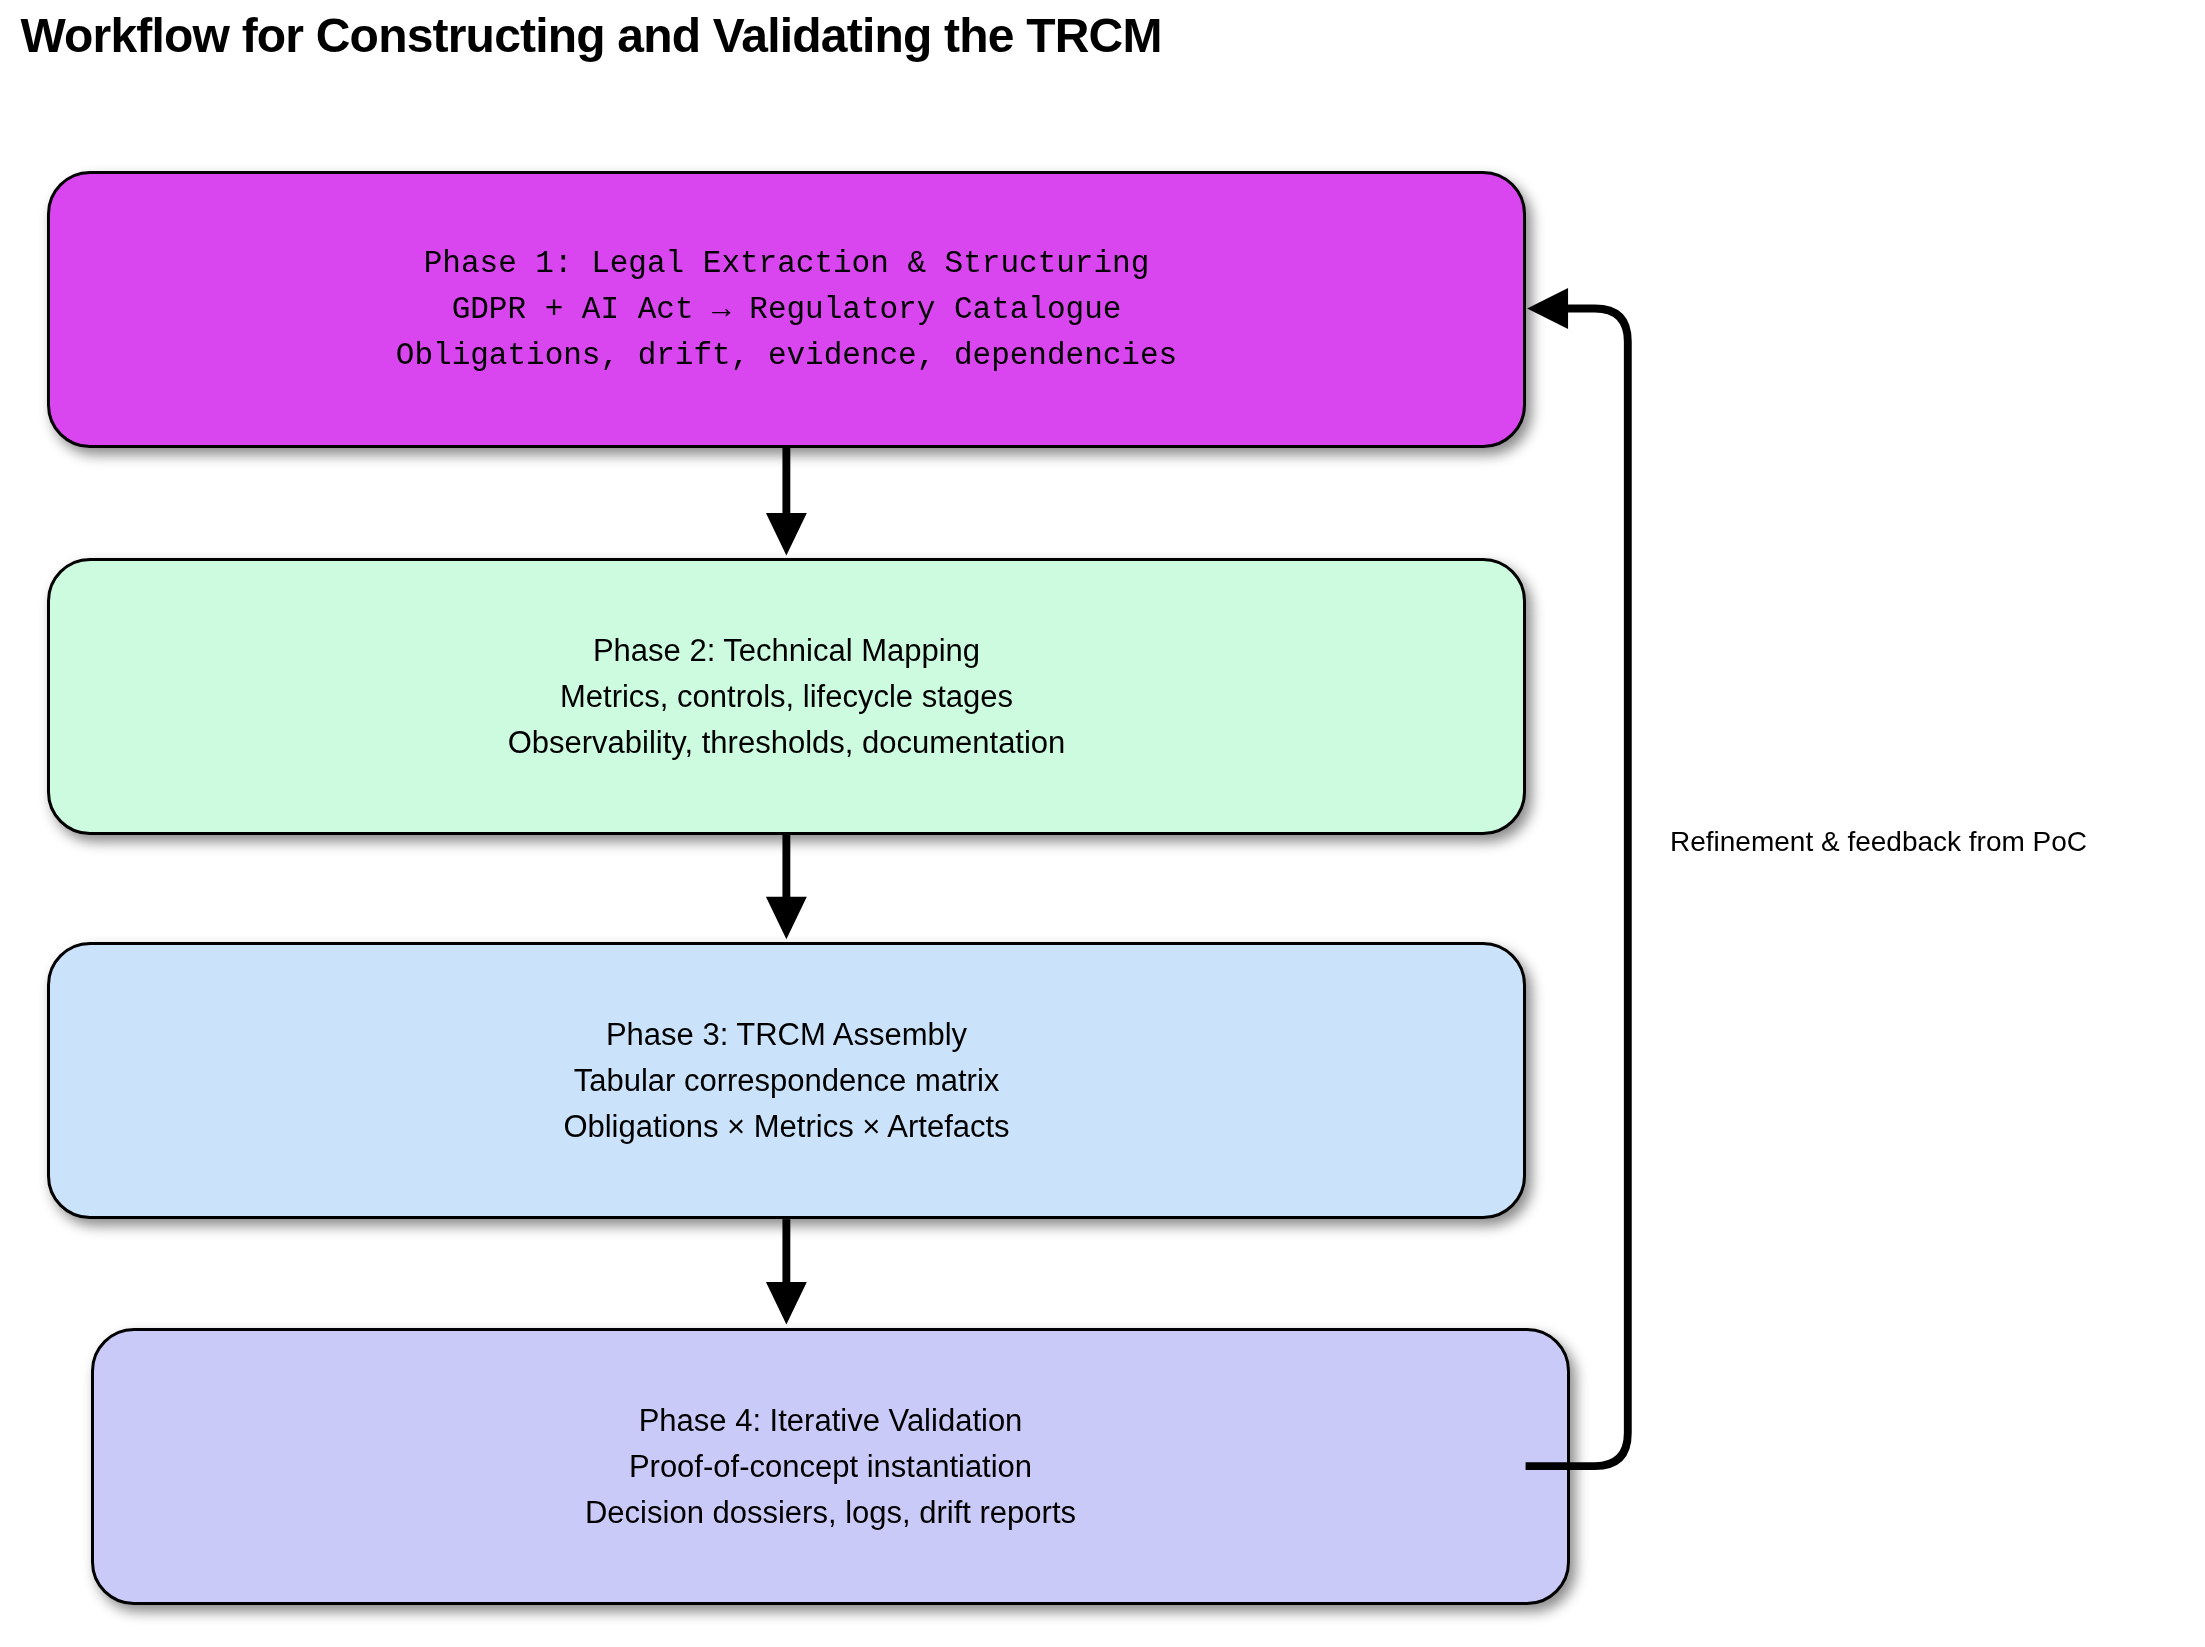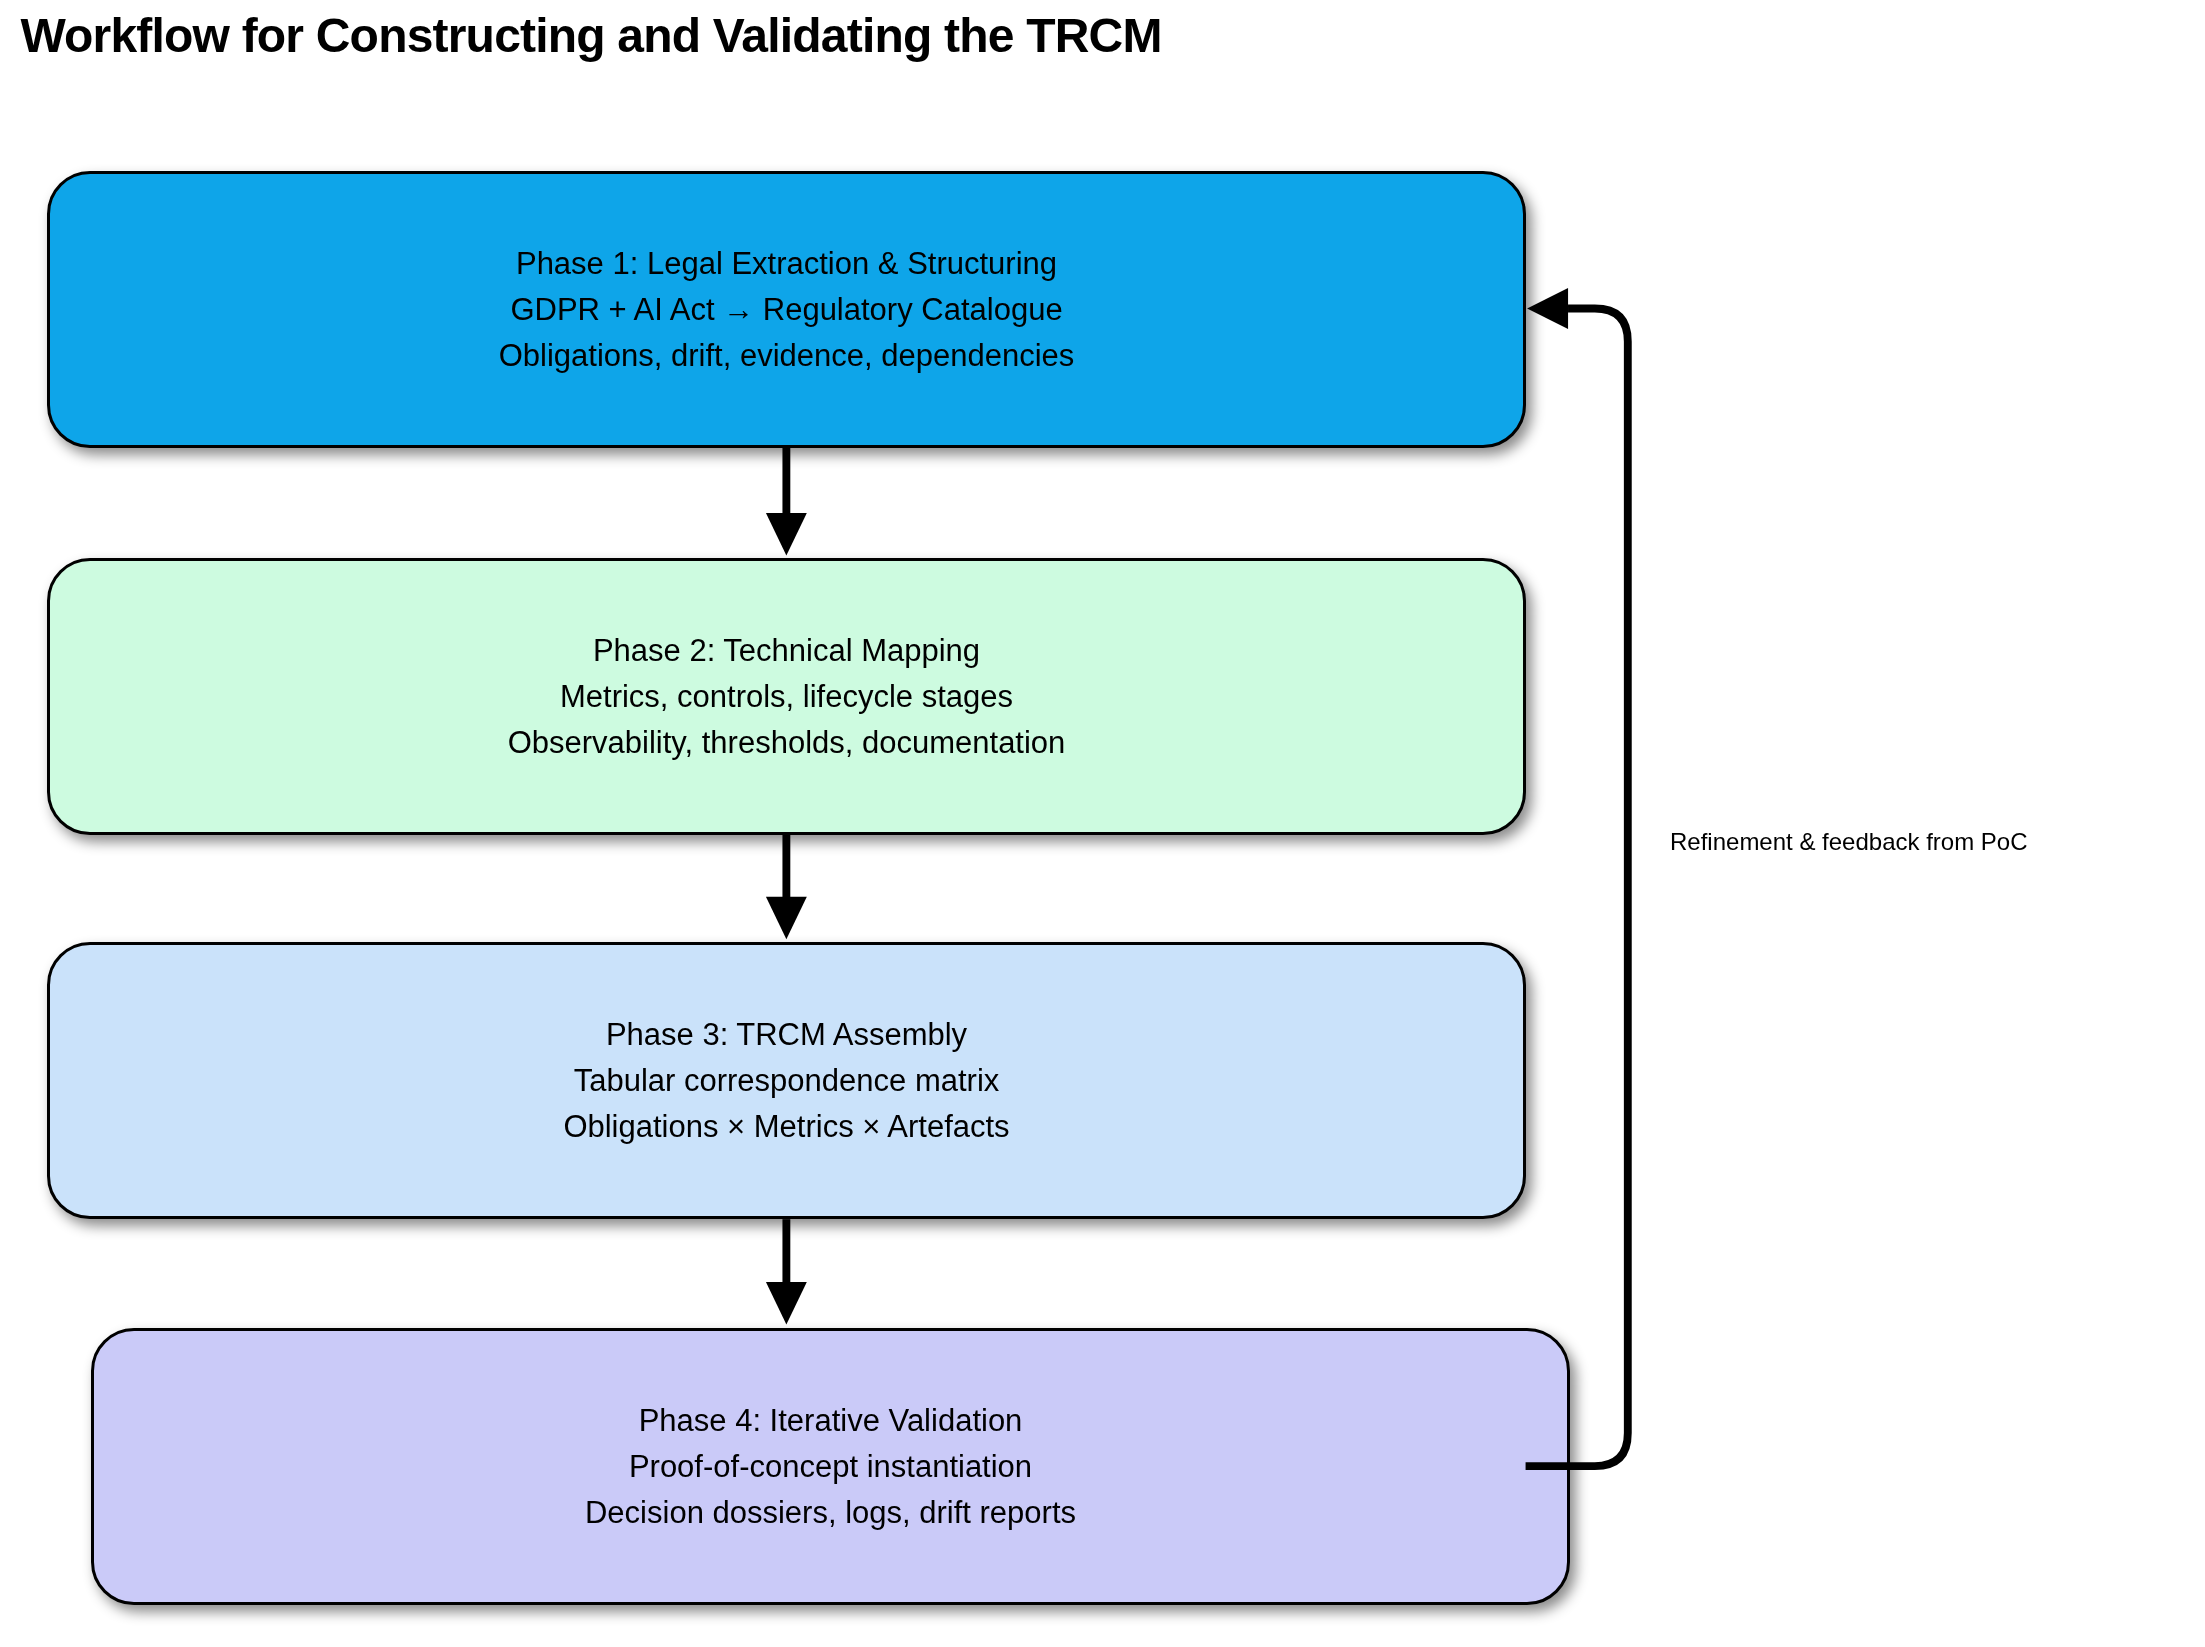--- a/index.html
+++ b/index.html
@@ -62,31 +62,31 @@
     fill: none;
   }
   .connector-layer .head {
     fill: #000000;
     stroke: none;
   }
   .feedback-label {
     position: absolute;
     left: 1670px;
     top: 823px;
-    font-size: 24px;
+    font-size: 28px;
     line-height: 38px;
     white-space: nowrap;
   }
 </style>
 </head>
 <body>
 
 <div class="diagram-title">Workflow for Constructing and Validating the TRCM</div>
 
-<div id="box-phase-1" class="phase-box" style="background-color: #0ea5e9;">
+<div id="box-phase-1" class="phase-box" style="background-color: #d946ef; font-family: Liberation Mono, monospace;">
   <div class="line">Phase 1: Legal Extraction &amp; Structuring</div>
   <div class="line">GDPR + AI Act → Regulatory Catalogue</div>
   <div class="line">Obligations, drift, evidence, dependencies</div>
 </div>
 
 <div id="box-phase-2" class="phase-box" style="background-color: rgb(205, 251, 224);">
   <div class="line">Phase 2: Technical Mapping</div>
   <div class="line">Metrics, controls, lifecycle stages</div>
   <div class="line">Observability, thresholds, documentation</div>
 </div>

